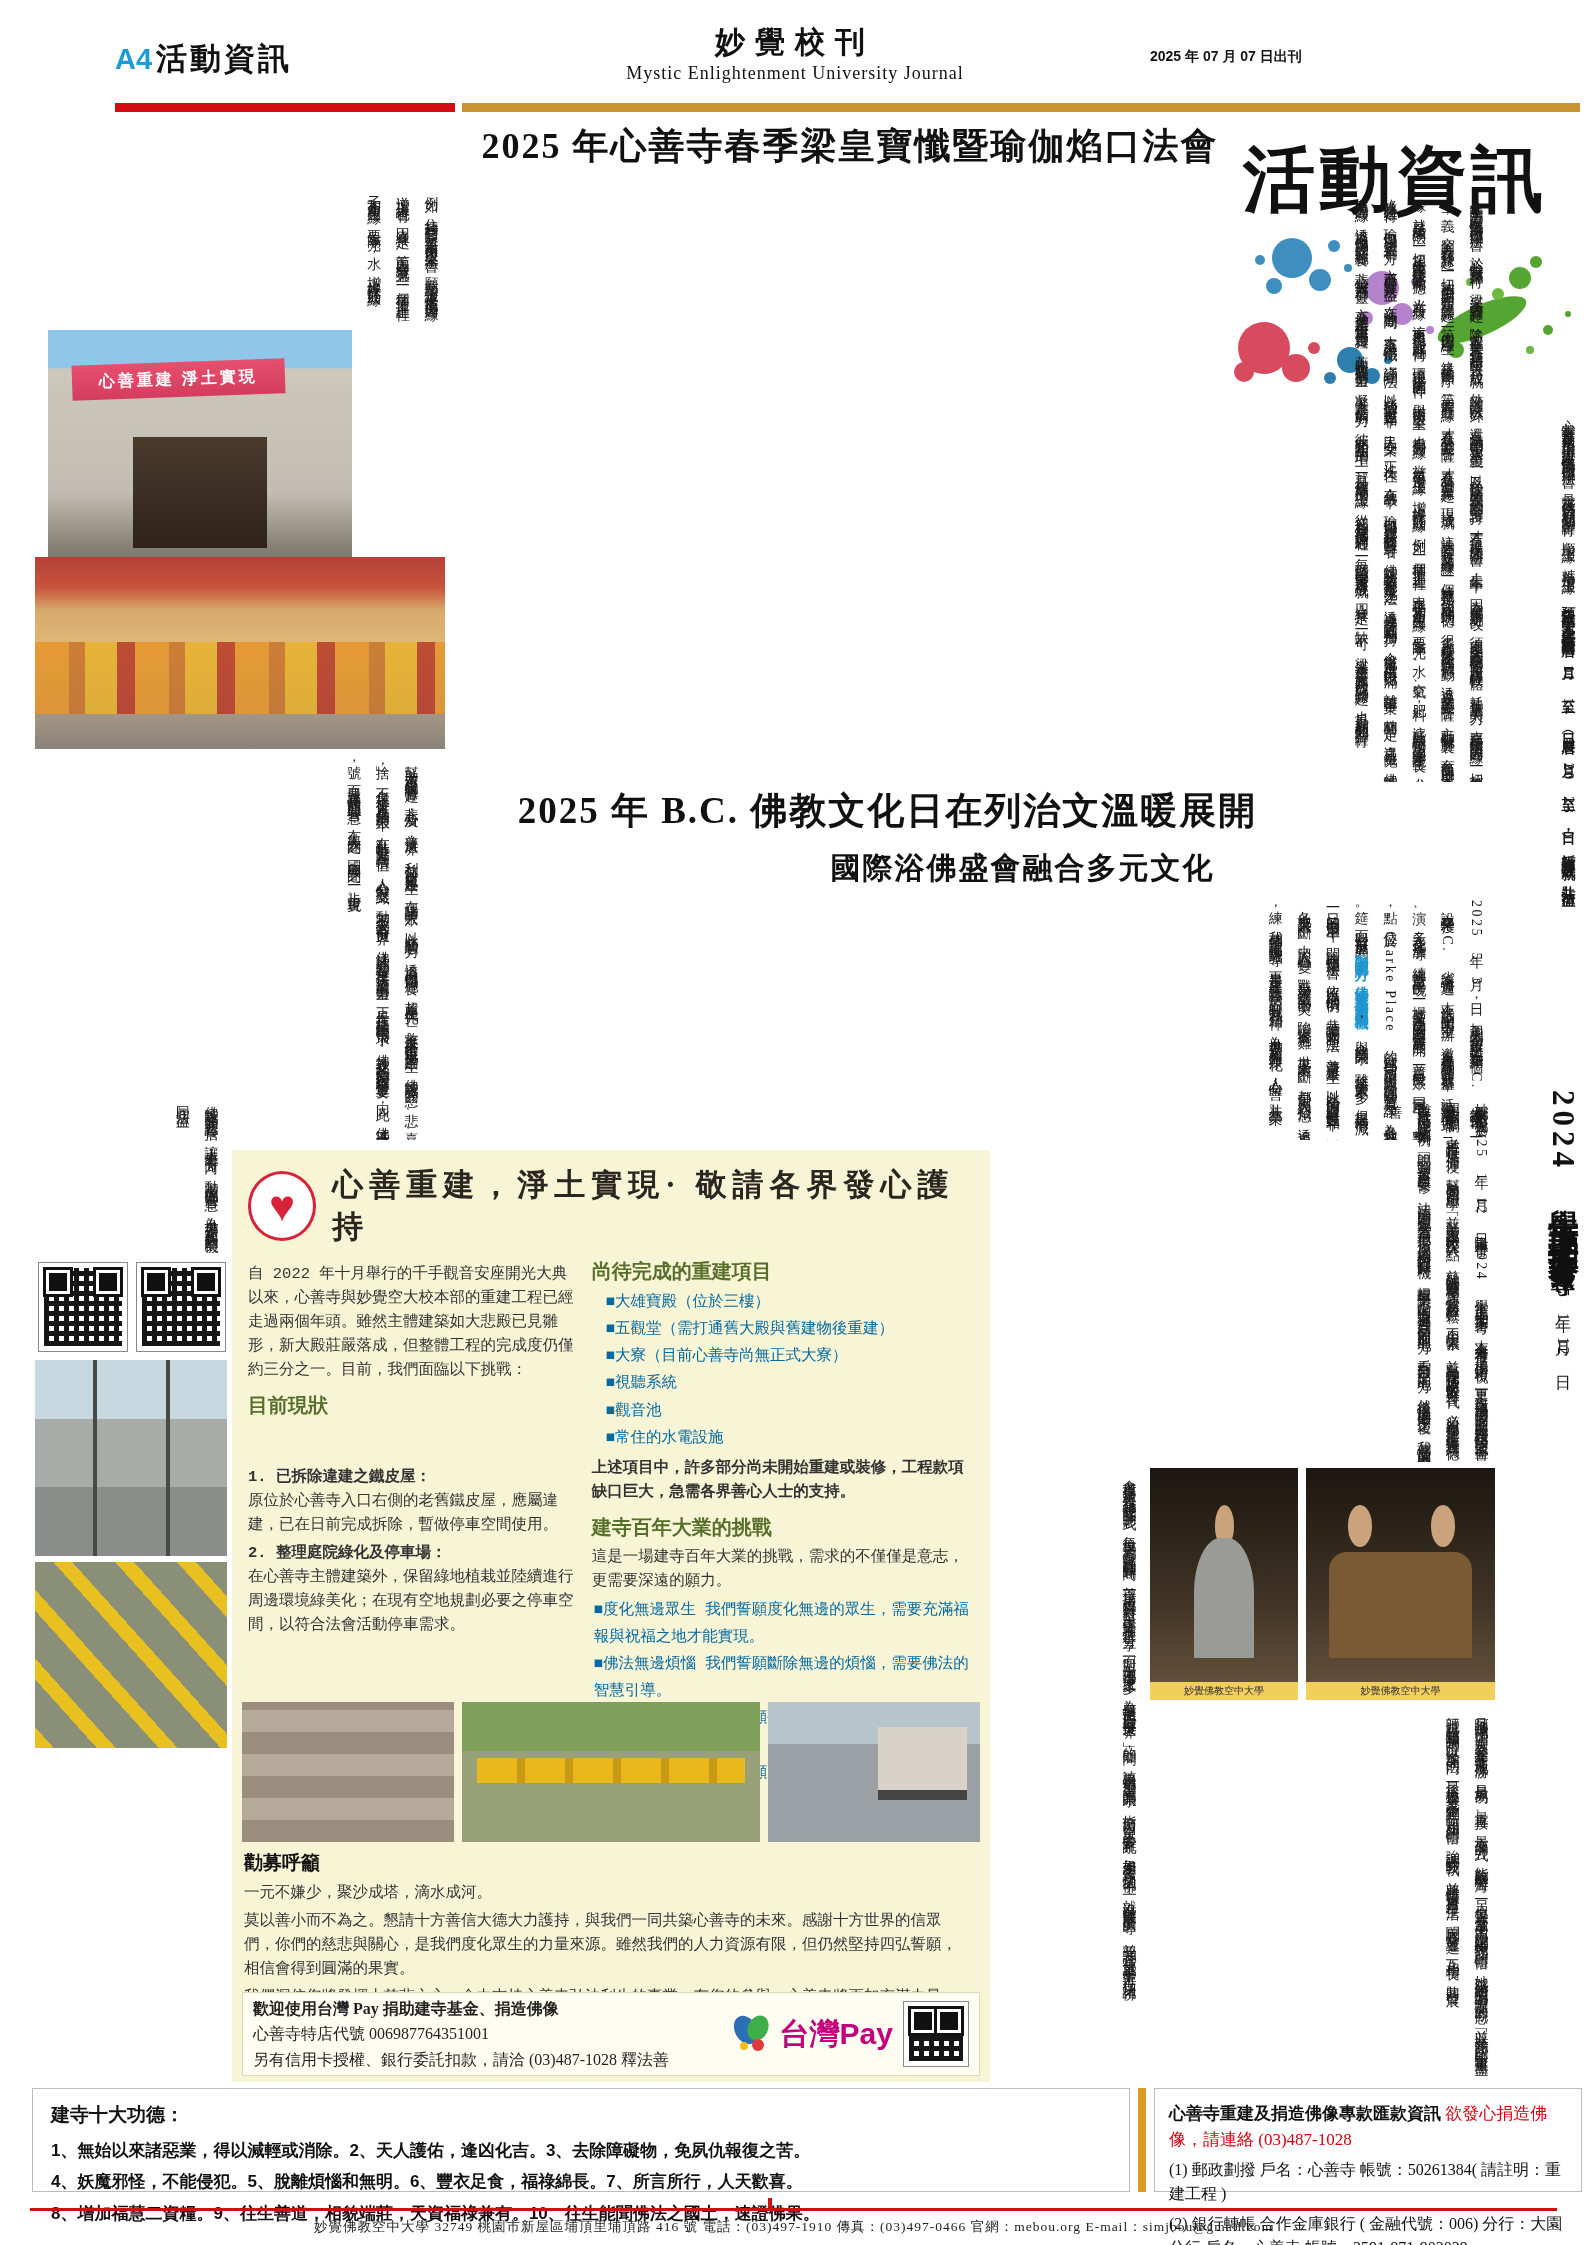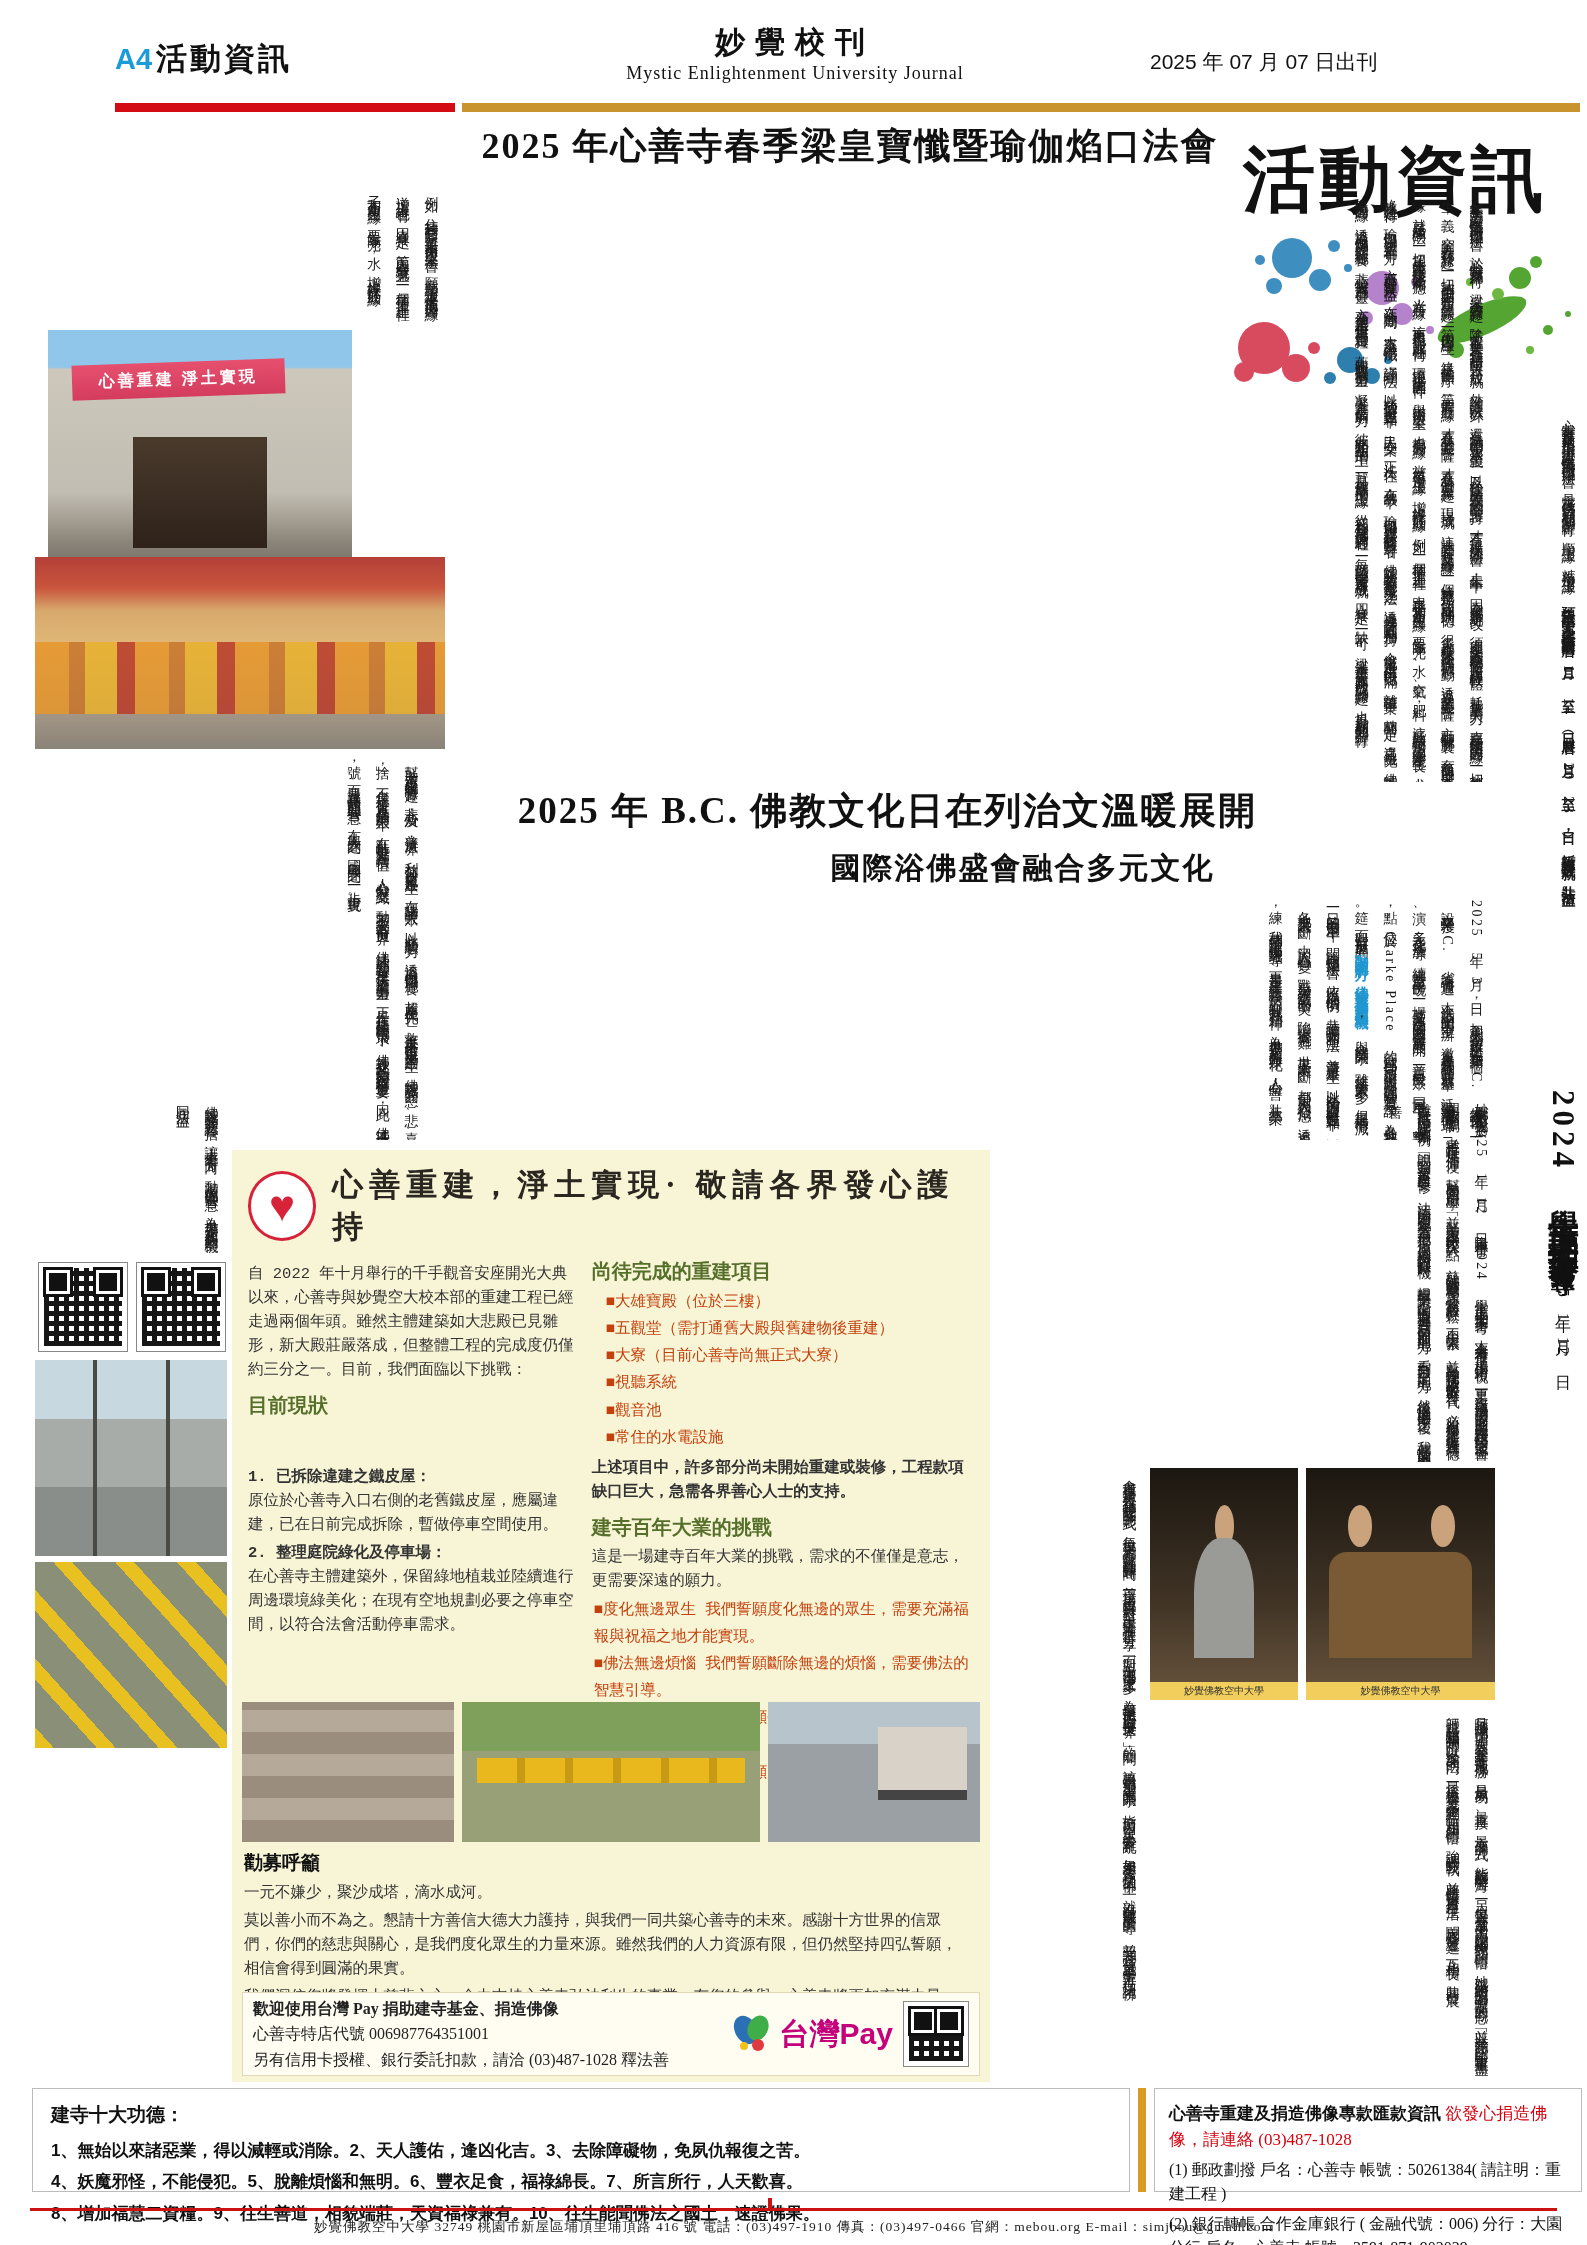--- a/index.html
+++ b/index.html
@@ -4,21 +4,21 @@
 <style>
   html,body{margin:0;padding:0;background:#9a9a9a;}
   .page{position:relative;width:1587px;height:2245px;background:#ffffff;overflow:hidden;
         font-family:"Liberation Serif","DejaVu Serif",serif;color:#111;}
   .abs{position:absolute;}
   
   .ed-code{color:#1b9cd9;font-weight:bold;font-size:29px;font-family:"Liberation Sans",sans-serif;}
   .ed-sec{font-size:31px;font-weight:bold;letter-spacing:3px;}
   .m-title{font-size:30px;font-weight:bold;letter-spacing:10px;text-align:center;}
   .m-sub{font-size:18px;text-align:center;letter-spacing:1px;}
-  .m-date{font-size:21px;font-weight:normal;font-family:"Liberation Sans",sans-serif;}
+  .m-date{font-size:14px;font-weight:bold;font-family:"Liberation Sans",sans-serif;}
   .bar-red{background:#d30b13;}
   .bar-gold{background:#c8942f;}
   
   .headline{font-weight:bold;text-align:center;letter-spacing:2px;}
   .vtext{writing-mode:vertical-rl;font-size:14px;line-height:2.05;letter-spacing:2.5px;
          text-align:justify;color:#1a1a1a;overflow:hidden;}
   .vtext .hl{color:#2196d0;font-weight:bold;}
   .vtext .notice{font-weight:bold;}
   .masthead{font-size:72px;font-weight:bold;letter-spacing:4px;white-space:nowrap;}
   .vtitle{writing-mode:vertical-rl;overflow:hidden;}
@@ -55,21 +55,21 @@
     background-image:repeating-linear-gradient(0deg,#161616 0 5px,transparent 5px 10px),
                      repeating-linear-gradient(90deg,#161616 0 5px,#fff 5px 10px);}
   .qr-inner::before,.qr-inner::after{content:"";position:absolute;width:18px;height:18px;background:#111;
     border:3px solid #fff;box-shadow:0 0 0 3px #111;top:2px;}
   .qr-inner::before{left:2px;} .qr-inner::after{right:2px;}
   
   .cream{background:#f8f4d6;font-family:"Liberation Sans","DejaVu Sans",sans-serif;}
   .cream-h{font-size:31px;font-weight:bold;color:#2a2620;letter-spacing:6px;font-family:"Liberation Serif",serif;}
   .gr-h{color:#56702c;font-weight:bold;font-size:20px;margin:10px 0 4px 0;}
   .cream p{margin:4px 0;font-size:15.5px;line-height:1.55;color:#333;}
-  .cream li{list-style:none;font-size:15.5px;line-height:1.75;color:#c2410c;}
+  .cream li{list-style:none;font-size:15.5px;line-height:1.75;color:#0369a1;}
   .warn{color:#e02315;font-weight:bold;font-size:16px;line-height:1.5;}
   .heart{color:#d6233a;font-size:44px;line-height:1;}
   .heart-ring{width:64px;height:64px;border:3px solid #d6233a;border-radius:50%;display:flex;align-items:center;justify-content:center;background:#fff;}
   .paybox{background:#fffdf2;border:1px solid #e0d8b8;font-family:"Liberation Serif",serif;}
   .paybox p{margin:2px 0;font-size:16px;line-height:1.45;color:#222;}
   .tp-text{color:#c4007a;font-weight:bold;font-size:30px;font-family:"Liberation Sans",sans-serif;}
   
   .box{border:1.5px solid #bbb;background:#fff;box-sizing:border-box;padding:12px 18px;}
   .box .t{font-weight:bold;font-size:19px;margin:0 0 8px 0;font-family:"Liberation Sans",sans-serif;}
   .box p{margin:6px 0;font-size:17px;line-height:1.5;}

